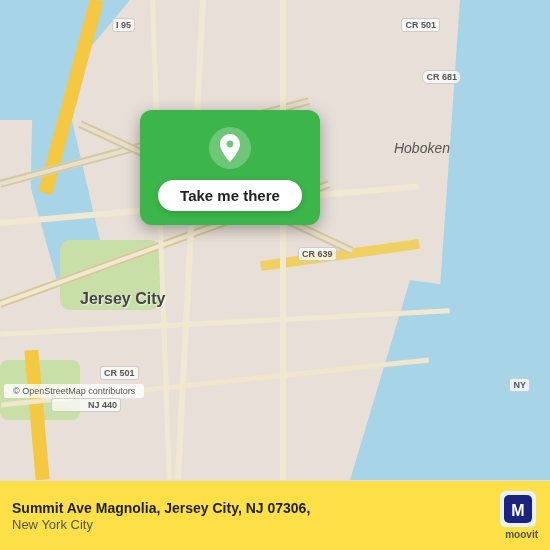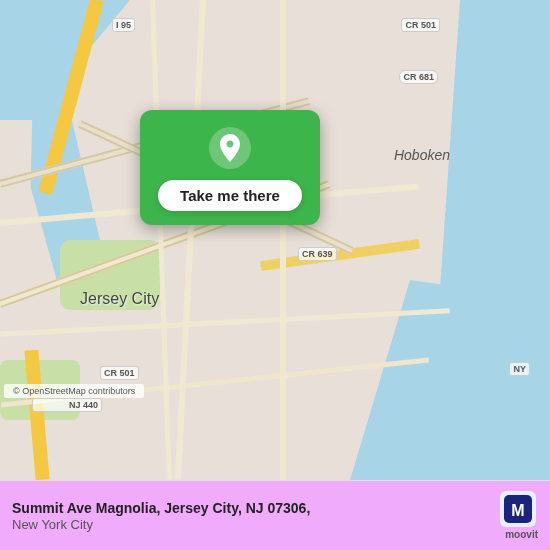--- a/index.html
+++ b/index.html
@@ -198,31 +198,30 @@
       padding: 1px 3px;
       border-radius: 3px;
       border: 1px solid #ccc;
       white-space: nowrap;
     }
 
     
     .city-label {
       position: absolute;
       font-size: 16px;
-      font-weight: normal;
+      font-weight: bold;
       color: #444;
       text-shadow: 1px 1px 2px rgba(255,255,255,0.8);
     }
 
     .hoboken-label {
       position: absolute;
       font-size: 14px;
       color: #555;
       font-style: italic;
-      margin-top: 7px;
     }
 
     
     #popup-card {
       position: absolute;
       top: 110px;
       left: 140px;
       width: 180px;
       background: #3cb54a;
       border-radius: 12px;
@@ -261,21 +260,21 @@
       color: #555;
       background: rgba(255,255,255,0.8);
       padding: 2px 9px;
       border-radius: 2px;
     }
 
     
     #bottom-bar {
       width: 550px;
       height: 70px;
-      background: #f0abfc;
+      background: #fde047;
       border-top: 1px solid #e0e0e0;
       display: flex;
       align-items: center;
       padding: 8px 12px;
       justify-content: space-between;
     }
 
     #address-info {
       flex: 1;
     }
@@ -337,26 +336,26 @@
   <div class="road-diag-2"></div>
   <div class="road-diag-3"></div>
   <div class="road-horiz-1"></div>
   <div class="road-horiz-2"></div>
   <div class="road-horiz-3"></div>
   <div class="road-vert-1"></div>
   <div class="road-vert-2"></div>
   <div class="road-vert-3"></div>
 
   <div class="road-label" style="top: 18px; right: 110px;">CR 501</div>
-  <div class="road-label" style="top: 70px; right: 112px; border-radius: 6px;">CR 681</div>
+  <div class="road-label" style="top: 70px; right: 89px; border-radius: 6px;">CR 681</div>
   <div class="road-label" style="top: 247px; left: 298px;">CR 639</div>
   <div class="road-label" style="bottom: 100px; left: 100px;">CR 501</div>
   <div class="road-label" style="top: 18px; left: 95px; margin-left: 17px;">I 95</div>
-  <div class="road-label" style="bottom: 68px; left: 32px; padding-left: 36px;">NJ 440</div>
-  <div class="road-label" style="bottom: 104px; right: 20px; margin-left: 40px;">NY</div>
+  <div class="road-label" style="bottom: 68px; left: 51px; padding-left: 36px;">NJ 440</div>
+  <div class="road-label" style="bottom: 88px; right: 20px; margin-left: 40px;">NY</div>
 
   <div class="city-label" style="left: 80px; top: 290px;">Jersey City</div>
   <div class="hoboken-label" style="right: 100px; top: 140px;">Hoboken</div>
 
   <div id="popup-card">
 
     <svg class="pin-icon" viewBox="0 0 44 44" fill="none" xmlns="http://www.w3.org/2000/svg">
       <circle cx="22" cy="22" r="21" fill="rgba(255,255,255,0.25)"></circle>
       <path d="M22 8C16.48 8 12 12.48 12 18c0 7.5 10 18 10 18s10-10.5 10-18c0-5.52-4.48-10-10-10zm0 13.5c-1.93 0-3.5-1.57-3.5-3.5s1.57-3.5 3.5-3.5 3.5 1.57 3.5 3.5-1.57 3.5-3.5 3.5z" fill="white"></path>
     </svg>

